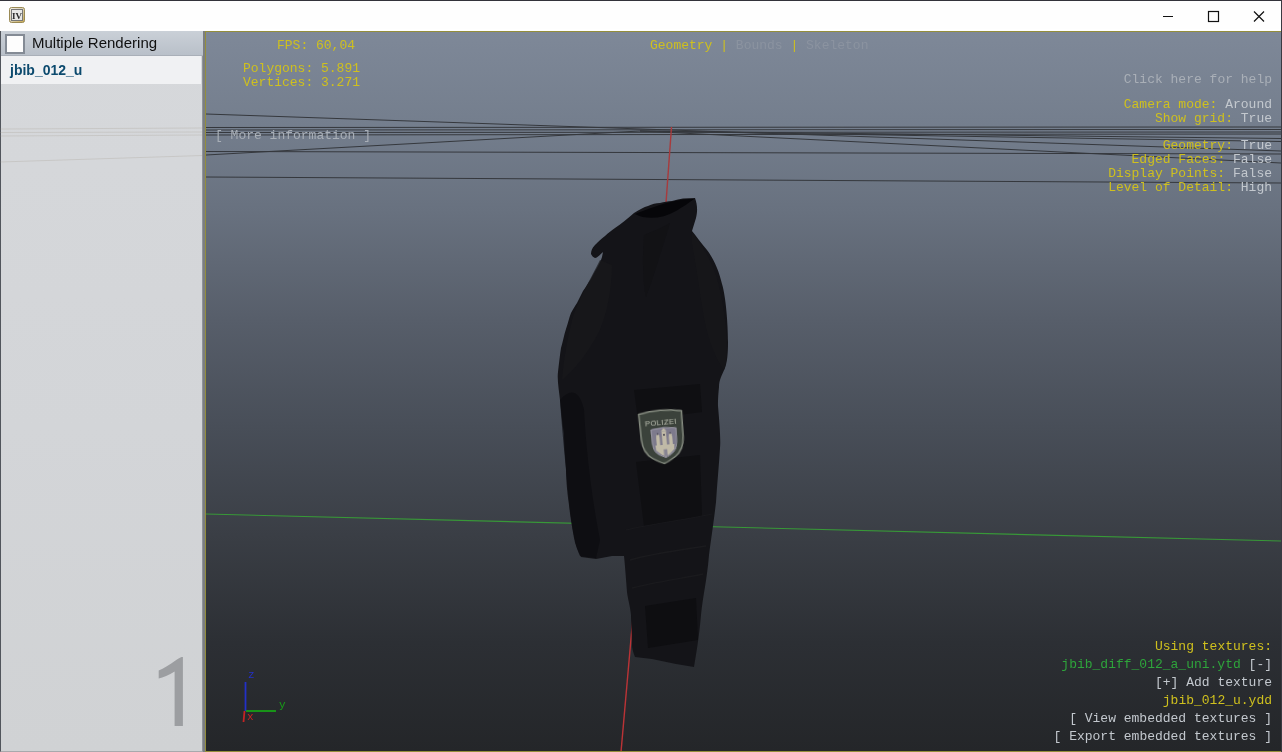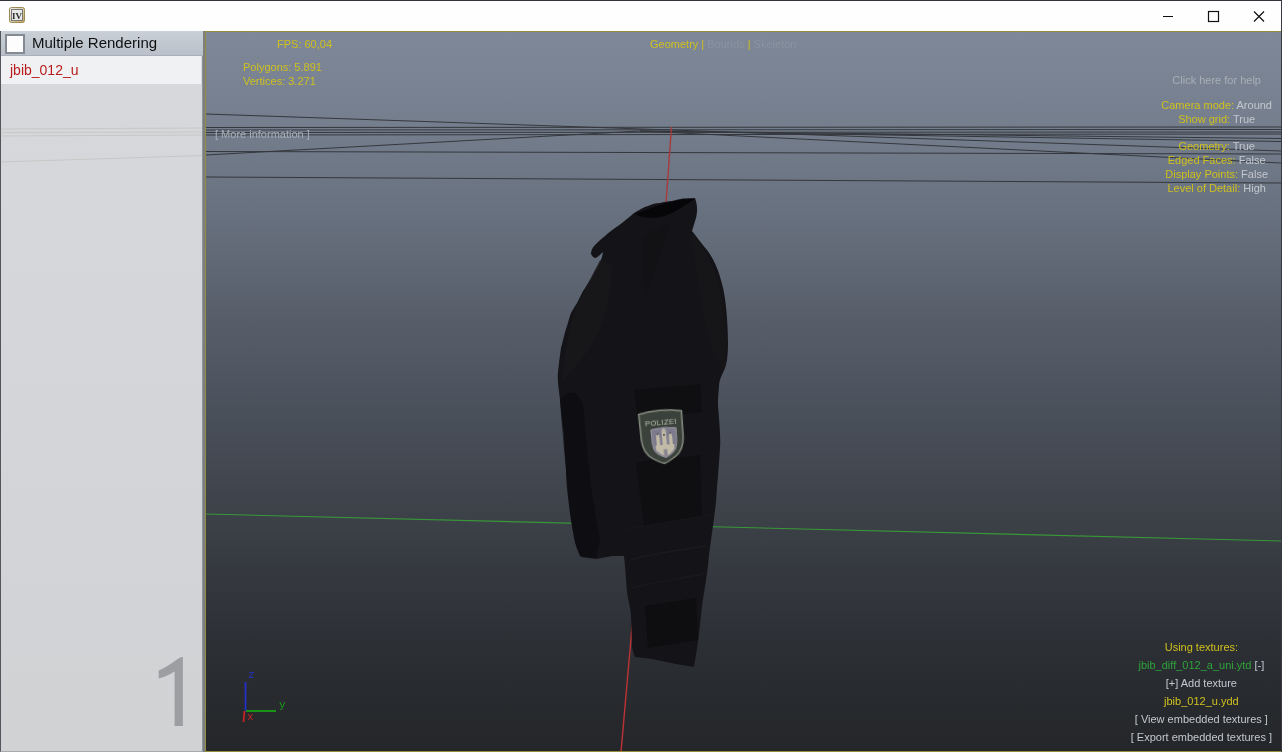--- a/index.html
+++ b/index.html
@@ -1,37 +1,37 @@
 <!DOCTYPE html>
 <html><head>
 <meta charset="utf-8">
 <style>
   html,body{margin:0;padding:0;}
   body{width:1282px;height:752px;position:relative;overflow:hidden;background:#fff;
        font-family:"Liberation Sans",sans-serif;}
-  .mono{font-family:Liberation Sans, sans-serif;font-size:11px;white-space:pre;text-align:center;}
+  .mono{font-family:Liberation Mono, monospace;font-size:13px;white-space:pre;}
   #titlebar{position:absolute;left:0;top:0;width:1282px;height:29px;background:#fefefe;
             border-top:1px solid #33333b;box-sizing:border-box;}
   #titletext{position:absolute;left:29px;top:0;height:31px;line-height:30px;font-size:12px;color:#0a0a0a;}
   #appicon{position:absolute;left:9px;top:6px;width:16px;height:16px;}
   .winbtn{position:absolute;top:0;width:16px;height:31px;}
   #viewport{position:absolute;left:205px;top:31px;width:1077px;height:721px;box-sizing:border-box;
             border:1px solid #948e3c;
             background:linear-gradient(180deg,#7e8898 0%,#747e8d 13%,#68717f 25%,#575e6a 40%,#484e58 55%,#3a3e45 70%,#2c2f34 85%,#242629 100%);}
   #gfx{position:absolute;left:0;top:0;width:1282px;height:752px;}
   #panel{position:absolute;left:0;top:31px;width:203px;height:721px;
          background:linear-gradient(180deg,#d6d8db 0%,#d3d5d8 55%,#d0d2d4 100%);
          border-right:1px solid #8f9399;border-left:1px solid #51555c;border-bottom:1px solid #a7a9ac;box-sizing:border-box;}
   #gapcol{position:absolute;left:203px;top:31px;width:2px;height:721px;background:#7b7e82;}
   #row1{position:absolute;left:0;top:0;width:203px;height:24px;
         background:linear-gradient(180deg,#cad0d7,#b9c0c9);border-bottom:1px solid #a9afb8;text-align:right;}
   #row1 .lbl{position:absolute;left:31px;top:0;height:24px;line-height:24px;font-size:15px;color:#101010;}
   #checkbox{position:absolute;left:4px;top:3px;width:16px;height:16px;background:#fdfdfd;border:2px solid #848b95;}
   #row2{position:absolute;left:0;top:25px;width:200px;height:28px;background:#f0f1f3;}
-  #row2 .lbl{position:absolute;left:9px;top:0;height:28px;line-height:28px;font-size:14px;color:#b91c1c;}
+  #row2 .lbl{position:absolute;left:9px;top:0;height:28px;line-height:28px;font-size:14px;color:#0c4a6e;font-weight:bold;}
   .ol{position:absolute;}
   .yel{color:#cfc01e;}
   .val{color:#c3c8ce;}
   .dim{color:#a9afb7;margin-top:36px;}
   .grn{color:#2ea43b;}
   .ghost{color:#8b93a0;}
   #rightedge{position:absolute;right:0;top:0;width:1px;height:752px;background:#3a3a42;}
 </style>
 </head>
 <body>

